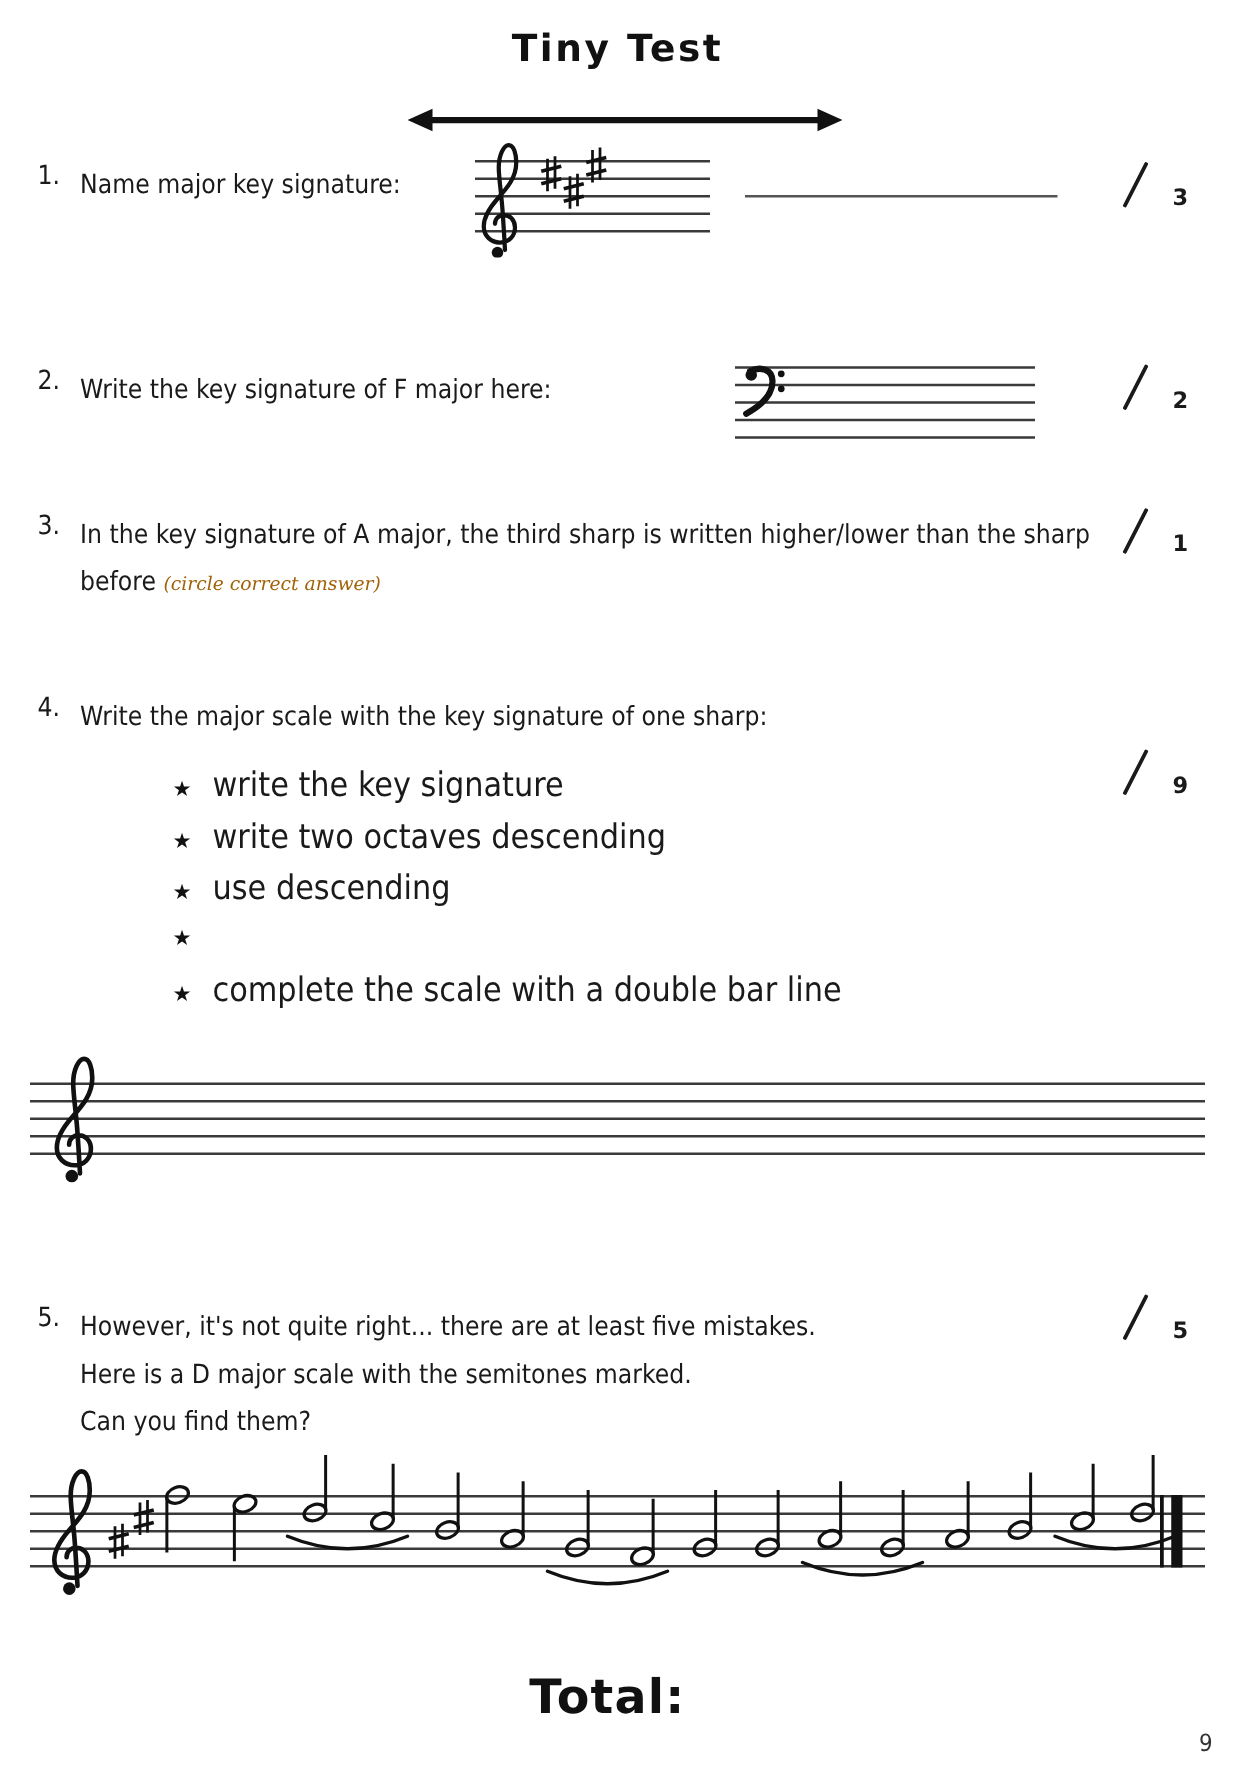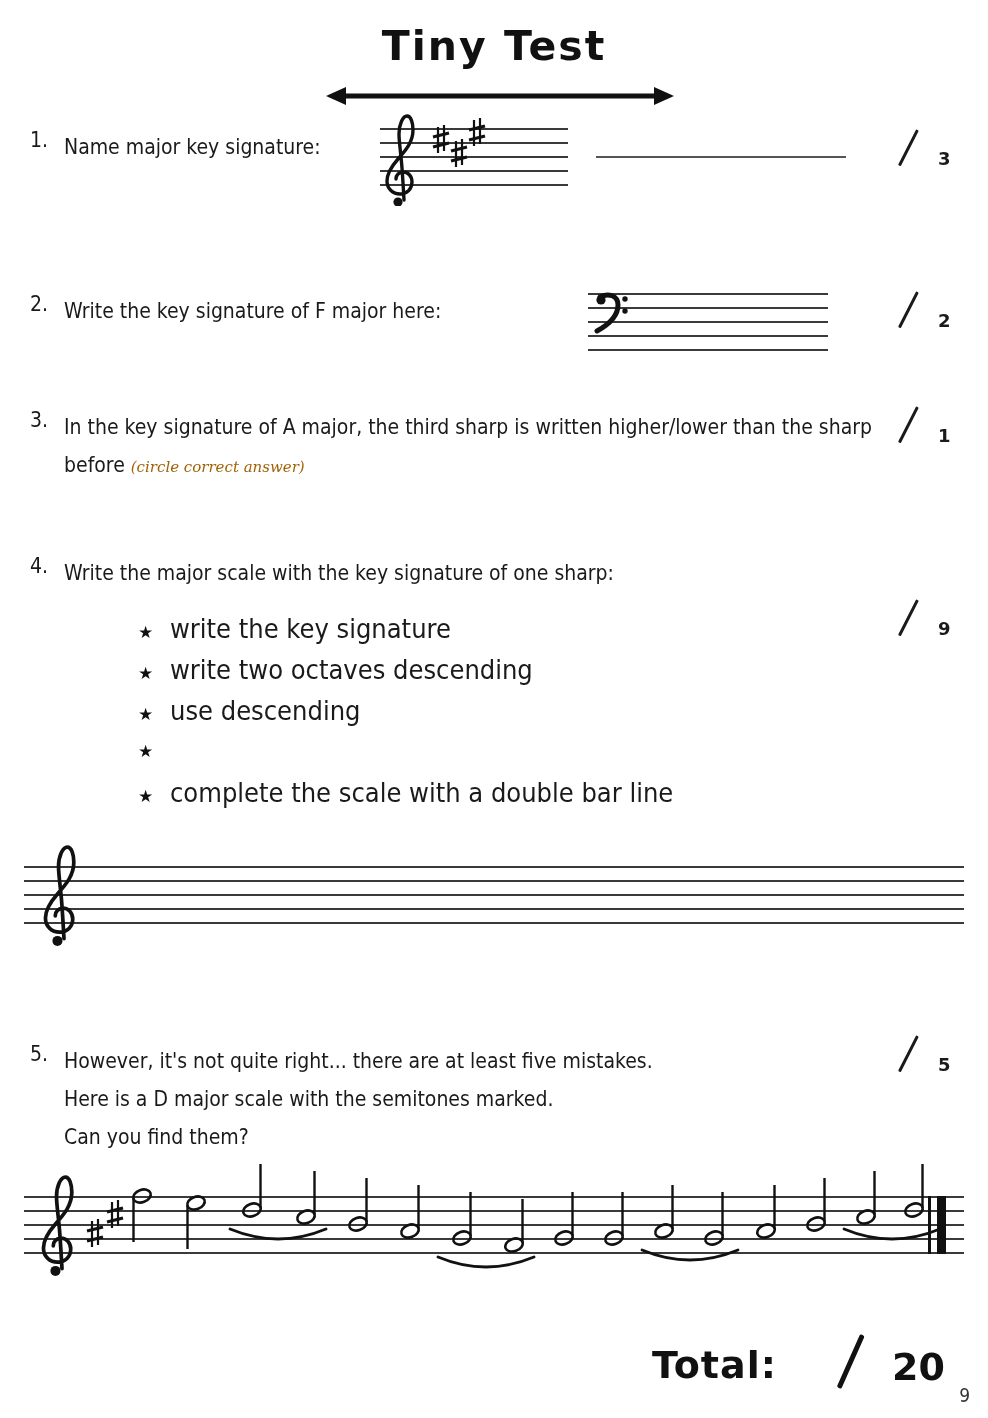--- a/index.html
+++ b/index.html
@@ -7,21 +7,21 @@
     width:988px;height:1418px;background:#ffffff;
     font-family:"DejaVu Sans", sans-serif;
     color:#1a1a1a;position:relative;overflow:hidden;
   }
   .page{position:absolute;inset:0;}
 
   
   .title-wrap{position:absolute;left:0;right:0;top:22px;text-align:center;}
   .title{
     font-family:"DejaVu Sans", sans-serif;
-    font-size:41px;font-weight:bold;letter-spacing:2px;
+    font-size:30px;font-weight:bold;letter-spacing:2px;
     color:#111;display:inline-block;
   }
   .title-arrow{position:absolute;left:326px;top:86px;width:348px;height:20px;}
 
   
   .q{position:absolute;display:flex;}
   .qnum{
     font-size:21px;font-weight:400;width:34px;flex:none;
     font-family:"DejaVu Sans Condensed","DejaVu Sans",sans-serif;
     color:#1a1a1a;
@@ -63,21 +63,21 @@
   .bullet-row{display:flex;align-items:baseline;height:41px;}
   .bullet-star{
     width:32px;flex:none;font-size:17px;color:#111;line-height:41px;
   }
   .bullet-label{
     font-size:27px;color:#1a1a1a;line-height:41px;
     font-family:"DejaVu Sans Condensed","DejaVu Sans",sans-serif;
   }
 
   
-  .total-wrap{position:absolute;left:0;right:16px;top:1335px;text-align:right;}
+  .total-wrap{position:absolute;left:0;right:16px;top:1335px;text-align:center;}
   .total-label{
     display:inline-block;font-size:38px;font-weight:bold;letter-spacing:1px;
     font-family:"DejaVu Sans",sans-serif;color:#111;vertical-align:middle;
   }
   .total-mark{
     display:inline-block;position:relative;width:130px;height:60px;
     vertical-align:middle;margin-left:60px;
   }
   .total-mark .slash{
     position:absolute;left:18px;top:0;width:5px;height:58px;background:#111;
@@ -339,20 +339,16 @@
         <path d="M618 114 Q666 134 714 114" fill="none" stroke="#111" stroke-width="2.8" stroke-linecap="round"></path>
         <path d="M820 93 Q868 113 916 93" fill="none" stroke="#111" stroke-width="2.8" stroke-linecap="round"></path>
       </svg>
 
     <div style="position:absolute;left:904px;top:0;width:3px;height:58px;background:#111;"></div>
     <div style="position:absolute;left:913px;top:0;width:9px;height:58px;background:#111;"></div>
   </div>
 
   <div class="total-wrap">
     <span class="total-label">Total:</span>
-    <span class="total-mark">
-      <span class="slash"></span>
-      <span class="num">20</span>
-    </span>
   </div>
 
   <div class="pagenum">9</div>
 </div>
 
 </body></html>

